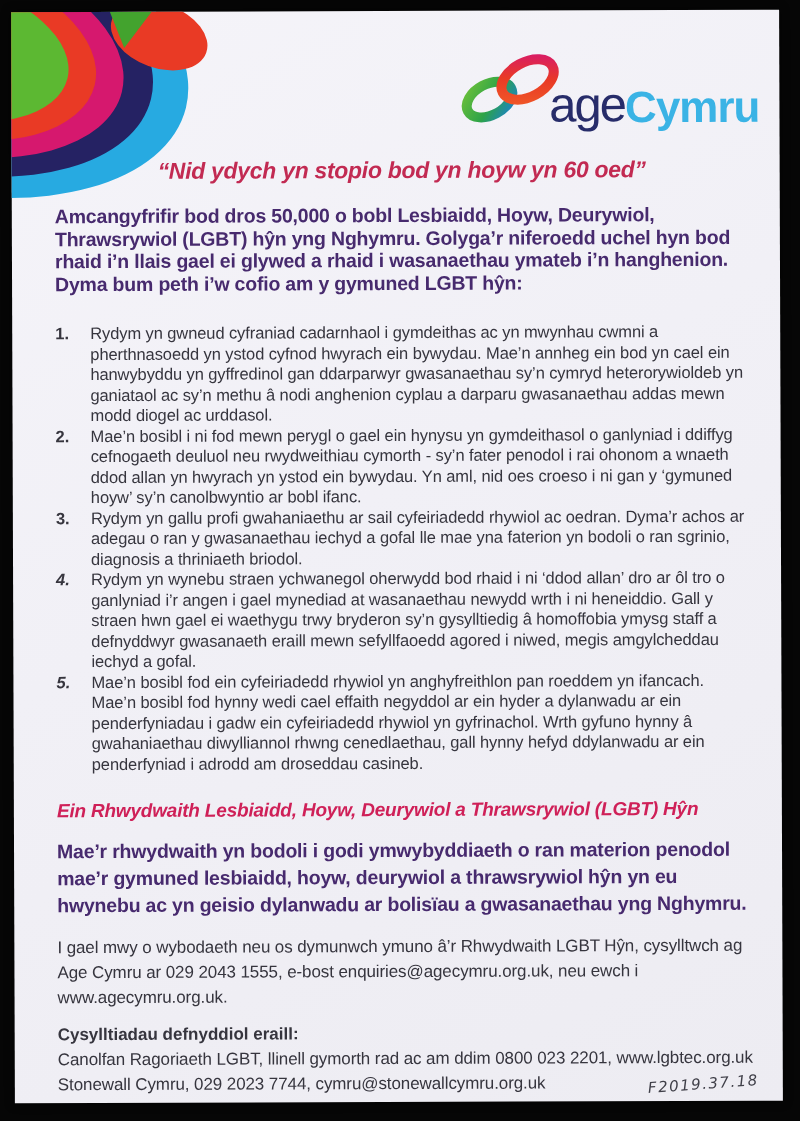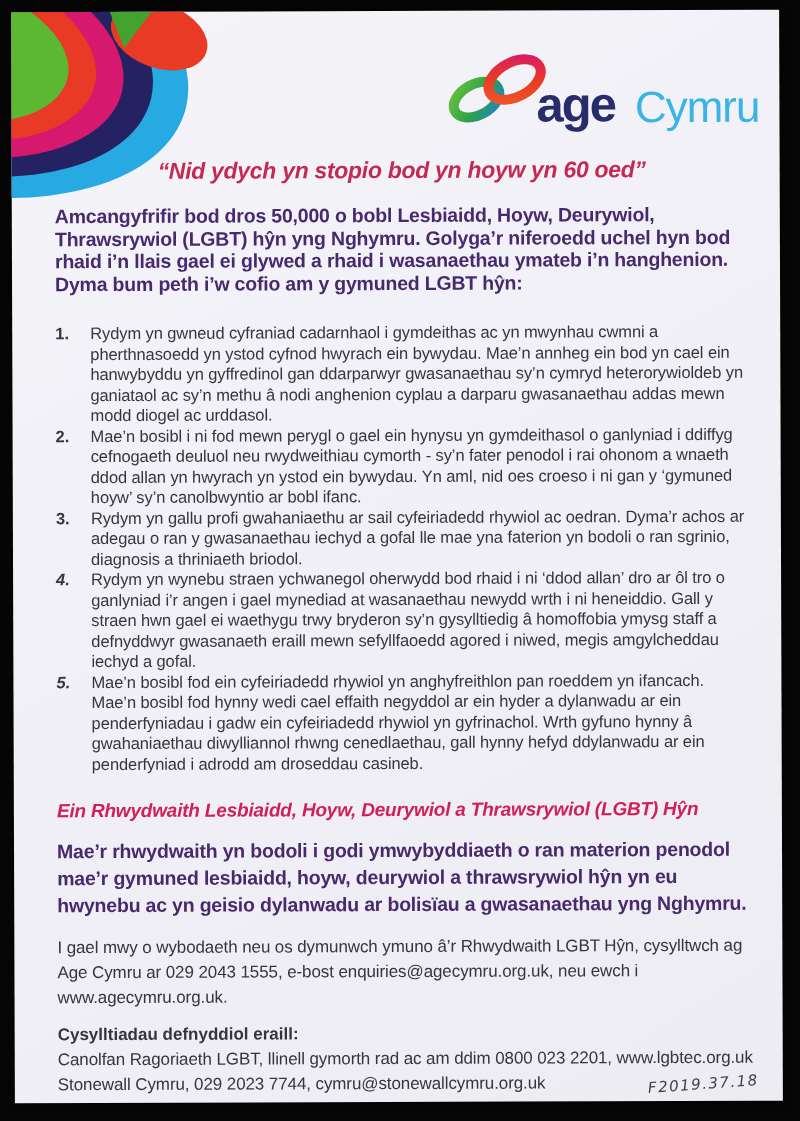--- a/index.html
+++ b/index.html
@@ -15,26 +15,26 @@
     box-shadow:0 0 10px rgba(0,0,0,.65);
     overflow:hidden;
   }
   .swirl{position:absolute;left:0;top:0;}
   .logo{
     position:absolute;top:38px;right:20px;
     display:flex;align-items:flex-end;
   }
   .logo svg{margin-right:-20px;margin-bottom:0px;}
   .logo .age{
-    font-size:49px;font-weight:700;color:#272c6a;letter-spacing:-2px;
+    font-size:49px;font-weight:400;color:#272c6a;letter-spacing:-2px;
     line-height:0.95;position:relative;z-index:2;
   }
   .logo .cymru{
-    font-size:44px;font-weight:400;color:#3ab3e5;letter-spacing:-1px;
-    line-height:0.95;margin-left:20px;position:relative;z-index:2;
+    font-size:44px;font-weight:700;color:#3ab3e5;letter-spacing:-1px;
+    line-height:0.95;margin-left:0;position:relative;z-index:2;
   }
   .quote{
     position:absolute;top:146px;left:60px;width:660px;
     text-align:center;
     color:#c22a52;font-size:23px;font-weight:bold;font-style:italic;
     letter-spacing:-0.3px;
   }
   .content{
     position:absolute;left:43px;top:193px;width:702px;
   }

